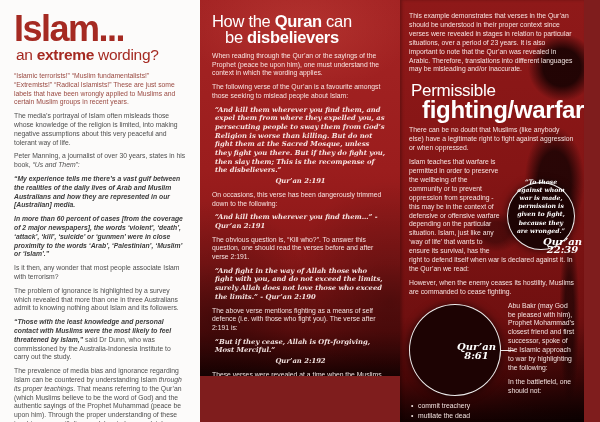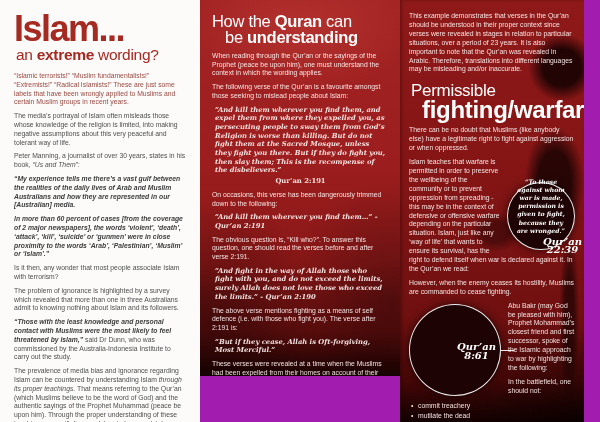--- a/index.html
+++ b/index.html
@@ -1,18 +1,18 @@
 <!DOCTYPE html>
 <html><head>
 <meta charset="utf-8">
 <style>
   html,body{margin:0;padding:0;background:#222;}
   .spread{
     position:relative;width:600px;height:422px;overflow:hidden;display:flex;
-    font-family:"Liberation Sans",sans-serif;background:#a21caf;
+    font-family:"Liberation Sans",sans-serif;background:#7f1d1d;
   }
   
   .page-left{
     width:200px;height:422px;box-sizing:border-box;background:#fcfbfa;
     padding:14px 13px 0 14px;overflow:hidden;
   }
   .main-title{
     margin:0;color:#a52a22;font-weight:bold;font-size:36px;line-height:30px;
     letter-spacing:-1.5px;
   }
@@ -41,21 +41,21 @@
   .mid-title .t-line{display:block;}
   .mid-title .t-indent{margin-left:13px;}
   .mid-title b{font-weight:bold;}
   .page-mid p{margin:0 0 5px;font-size:6.8px;line-height:8.7px;color:rgba(255,241,239,0.93);}
   .verse{
     font-family:"DejaVu Serif",serif;font-style:italic;font-weight:bold;
     text-align:left;font-size:7.4px;line-height:10px;color:#ffffff;
     margin:1px 3px 5px !important;
   }
   .verse-ref{
-    font-family:"DejaVu Serif",serif;font-weight:bold;
+    font-family:"DejaVu Serif",serif;font-style:italic;font-weight:bold;
     text-align:center;font-size:7.4px;color:#ffffff;margin:-3px 0 5px !important;
   }
   
   .page-right{
     width:184px;height:422px;box-sizing:border-box;overflow:hidden;position:relative;
     background:
       radial-gradient(circle 34px at 88% 16%, rgba(16,1,1,0.85) 55%, transparent 100%),
       radial-gradient(ellipse 30px 55px at 84% 43%, rgba(18,2,2,0.80) 55%, transparent 100%),
       radial-gradient(ellipse 10px 90px at 92% 75%, rgba(18,2,2,0.65) 45%, transparent 100%),
       radial-gradient(ellipse 26px 20px at 52% 55%, rgba(24,3,3,0.45) 50%, transparent 100%),
@@ -104,32 +104,33 @@
     <p class="bq">In more than 60 percent of cases [from the coverage of 2 major newspapers], the words ‘violent’, ‘death’, ‘attack’, ‘kill’, ‘suicide’ or ‘gunmen’ were in close proximity to the words ‘Arab’, ‘Palestinian’, ‘Muslim’ or ‘Islam’.”</p>
     <p>Is it then, any wonder that most people associate Islam with terrorism?</p>
     <p>The problem of ignorance is highlighted by a survey which revealed that more than one in three Australians admit to knowing nothing about Islam and its followers.</p>
     <p><span class="bq-inline">“Those with the least knowledge and personal contact with Muslims were the most likely to feel threatened by Islam,”</span><span> said Dr Dunn, who was commissioned by the Australia-Indonesia Institute to carry out the study.</span></p>
     <p><span>The prevalence of media bias and ignorance regarding Islam can be countered by understanding Islam </span><span class="em-seg">through its proper teachings</span><span>. That means referring to the Qur’an (which Muslims believe to be the word of God) and the authentic sayings of the Prophet Muhammad (peace be upon him). Through the proper understanding of these teachings, one will discover Islam to be completely against any form of extremism.</span></p>
   </section>
 
   <section class="page-mid">
     <h2 class="mid-title">
       <span class="t-line"><span>How the </span><b>Quran</b><span> can</span></span>
-      <span class="t-line t-indent"><span>be </span><b>understanding</b></span>
+      <span class="t-line t-indent"><span>be </span><b>disbelievers</b></span>
     </h2>
     <p>When reading through the Qur’an or the sayings of the Prophet (peace be upon him), one must understand the context in which the wording applies.</p>
     <p>The following verse of the Qur’an is a favourite amongst those seeking to mislead people about Islam:</p>
     <p class="verse">“And kill them wherever you find them, and expel them from where they expelled you, as persecuting people to sway them from God’s Religion is worse than killing. But do not fight them at the Sacred Mosque, unless they fight you there. But if they do fight you, then slay them; This is the recompense of the disbelievers.”</p>
     <p class="verse-ref">Qur’an 2:191</p>
     <p>On occasions, this verse has been dangerously trimmed down to the following:</p>
     <p class="verse">“And kill them wherever you find them…” - Qur’an 2:191</p>
     <p>The obvious question is, “Kill who?”. To answer this question, one should read the verses before and after verse 2:191.</p>
     <p class="verse">“And fight in the way of Allah those who fight with you, and do not exceed the limits, surely Allah does not love those who exceed the limits.” - Qur’an 2:190</p>
     <p>The above verse mentions fighting as a means of self defence (i.e. with those who fight you). The verse after 2:191 is:</p>
     <p class="verse">“But if they cease, Allah is Oft-forgiving, Most Merciful.”</p>
+    <p class="verse-ref">Qur’an 2:192</p>
     <p>These verses were revealed at a time when the Muslims had been expelled from their homes on account of their faith. They endured more than ten years of persecution and eventually had to flee to a safe land.</p>
     <p>The above verses were referring to the Arab pagans of Mecca during the Prophet’s time, who oppressed the Muslims and planned to attack them where the Muslims sought refuge.</p>
 
   </section>
 
   <section class="page-right">
     <p>This example demonstrates that verses in the Qur’an should be understood in their proper context since verses were revealed in stages in relation to particular situations, over a period of 23 years. It is also important to note that the Qur’an was revealed in Arabic. Therefore, translations into different languages may be misleading and/or inaccurate.</p>
     <h2 class="right-title">
       <span class="rt1">Permissible</span>
       <span class="rt2">fighting/warfare</span>

